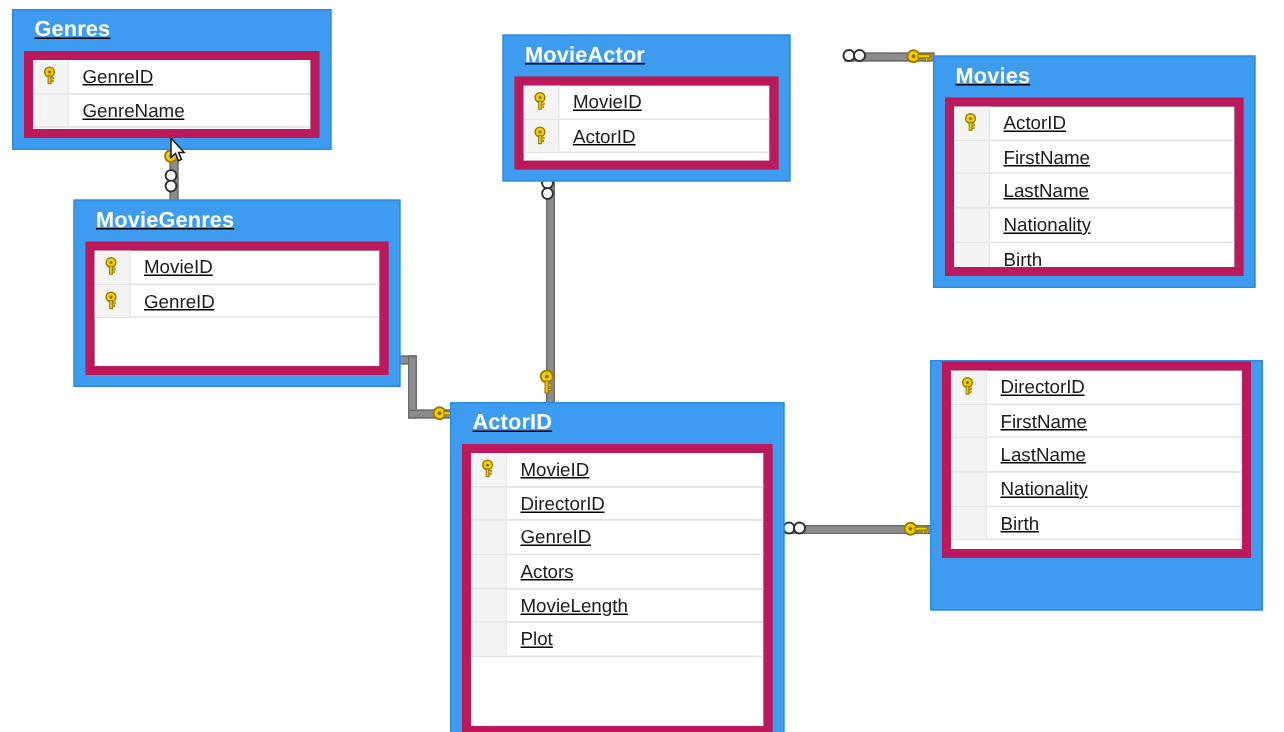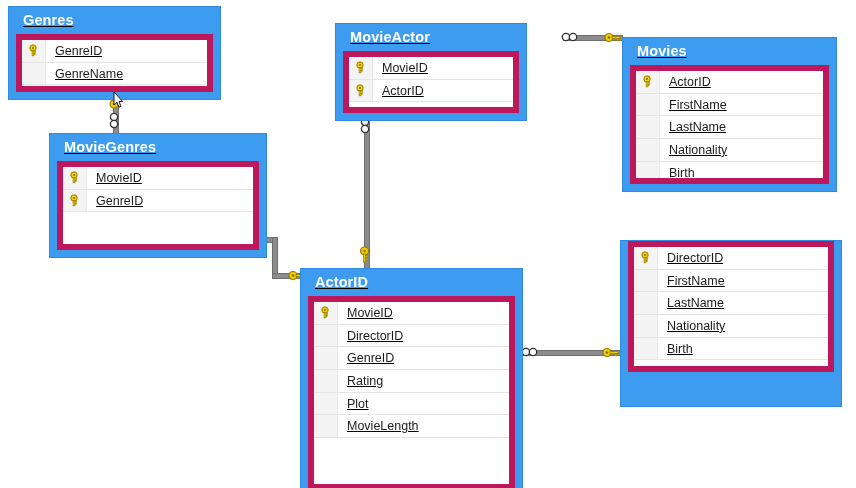--- a/index.html
+++ b/index.html
@@ -363,29 +363,29 @@
           <div class="field-row">
             <div class="field-gutter"></div>
             <div class="field-name">DirectorID</div>
           </div>
           <div class="field-row">
             <div class="field-gutter"></div>
             <div class="field-name">GenreID</div>
           </div>
           <div class="field-row">
             <div class="field-gutter"></div>
-            <div class="field-name">Rating</div>
+            <div class="field-name">Actors</div>
+          </div>
+          <div class="field-row">
+            <div class="field-gutter"></div>
+            <div class="field-name">MovieLength</div>
           </div>
           <div class="field-row">
             <div class="field-gutter"></div>
             <div class="field-name">Plot</div>
-          </div>
-          <div class="field-row">
-            <div class="field-gutter"></div>
-            <div class="field-name">MovieLength</div>
           </div>
           <div class="filler-row"></div>
         </div>
       </div>
     </div>
 
   <div class="endpoint" id="cursor-el" style="left: 113px; top: 92px;">
     <svg width="11" height="16" viewBox="0 0 11 16">
       <path d="M1,0 L1,13 L4,10.3 L6,15.2 L8,14.3 L6,9.6 L9.8,9.6 Z" fill="#ffffff" stroke="#1a1a1a" stroke-width="1"></path>
     </svg>

